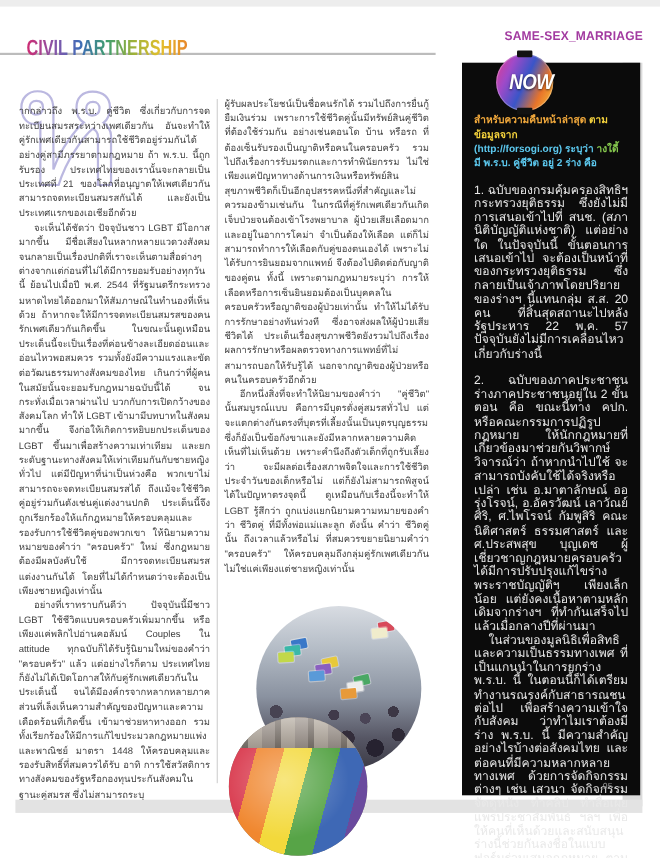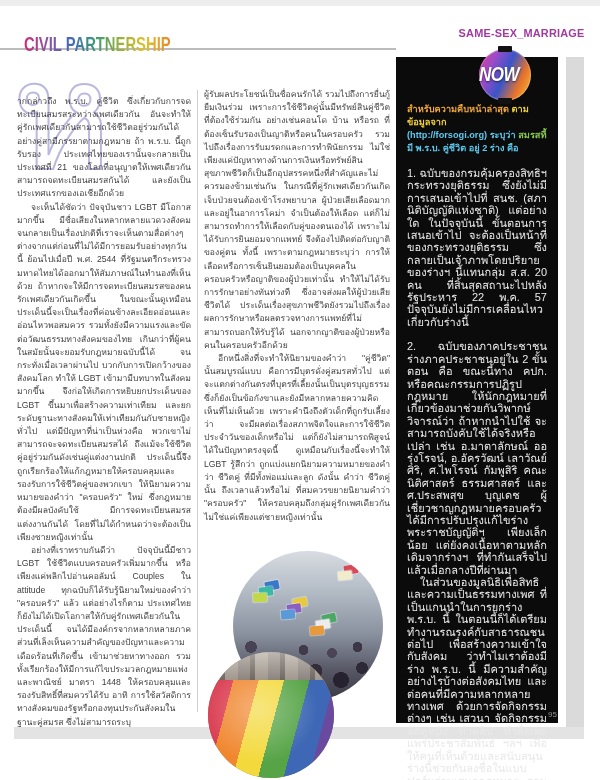--- a/index.html
+++ b/index.html
@@ -30,34 +30,33 @@
   }
   
   .col{position:absolute;z-index:1;color:#3d3d3d;font-size:8.6px;line-height:13.2px;text-align:justify;}
   #col0{left:17px;top:95px;width:174px;}
   #col1{left:204px;top:88px;width:186px;}
   .col p{margin:0;}
   .col p.ind{text-indent:14px;}
   .col-divider{position:absolute;left:197px;top:90px;width:1px;height:622px;background:#cfcfcf;z-index:1;}
   
   .sidebar{
-    position:absolute;left:396px;top:57px;width:162px;height:666px;z-index:2;
+    position:absolute;left:420px;top:57px;width:162px;height:666px;z-index:2;
     background:#0b0b0b;box-sizing:border-box;padding:46px 11px 10px 11px;
   }
   .sb-line{font-size:9.2px;font-weight:bold;line-height:13px;text-align:left;}
   .sb-p{margin:0;color:#e9e9e9;font-size:11px;line-height:12.4px;text-align:justify;}
   .sb-p.gap{margin-top:12px;}
   .sb-p.ind{text-indent:13px;}
   .sb-outro{margin-top:12px;}
   
   .now-badge{
     position:absolute;left:451px;top:49px;width:52px;height:52px;border-radius:50%;z-index:3;
-    display:flex;align-items:center;justify-content:flex-start;
+    display:flex;align-items:center;justify-content:flex-end;
     box-shadow:0 0 0 1px rgba(255,255,255,.25) inset;
-    margin-left:28px;
   }
   .now-badge .tab{position:absolute;left:50%;width:14px;height:6px;background:#121212;transform:translateX(-50%);border-radius:1px;}
   .now-badge .tab.t{top:-3px;} .now-badge .tab.b{bottom:-3px;}
   .now-label{
     font-size:17px;font-weight:bold;font-style:italic;color:#ffffff;letter-spacing:-.5px;
     text-shadow:0 1px 2px rgba(0,0,0,.65);transform:scaleY(1.15);
   }
   
   .edge-strip{position:absolute;left:566px;top:57px;width:18px;height:676px;background:#dadada;z-index:1;}
   
@@ -118,21 +117,21 @@
     </div>
   <div class="col-divider"></div>
   <div class="col" id="col1">
       <p class="">ผู้รับผลประโยชน์เป็นชื่อคนรักได้ รวมไปถึงการยื่นกู้ยืมเงินร่วม เพราะการใช้ชีวิตคู่นั้นมีทรัพย์สินคู่ชีวิตที่ต้องใช้ร่วมกัน อย่างเช่นคอนโด บ้าน หรือรถ ที่ต้องเซ็นรับรองเป็นญาติหรือคนในครอบครัว รวมไปถึงเรื่องการรับมรดกและการทำพินัยกรรม ไม่ใช่เพียงแค่ปัญหาทางด้านการเงินหรือทรัพย์สิน สุขภาพชีวิตก็เป็นอีกอุปสรรคหนึ่งที่สำคัญและไม่ควรมองข้ามเช่นกัน ในกรณีที่คู่รักเพศเดียวกันเกิดเจ็บป่วยจนต้องเข้าโรงพยาบาล ผู้ป่วยเสียเลือดมาก และอยู่ในอาการโคม่า จำเป็นต้องให้เลือด แต่ก็ไม่สามารถทำการให้เลือดกับคู่ของตนเองได้ เพราะไม่ได้รับการยินยอมจากแพทย์ จึงต้องไปติดต่อกับญาติของคู่ตน ทั้งนี้ เพราะตามกฎหมายระบุว่า การให้เลือดหรือการเซ็นยินยอมต้องเป็นบุคคลในครอบครัวหรือญาติของผู้ป่วยเท่านั้น ทำให้ไม่ได้รับการรักษาอย่างทันท่วงที ซึ่งอาจส่งผลให้ผู้ป่วยเสียชีวิตได้ ประเด็นเรื่องสุขภาพชีวิตยังรวมไปถึงเรื่องผลการรักษาหรือผลตรวจทางการแพทย์ที่ไม่สามารถบอกให้รับรู้ได้ นอกจากญาติของผู้ป่วยหรือคนในครอบครัวอีกด้วย</p>
       <p class="ind">อีกหนึ่งสิ่งที่จะทำให้นิยามของคำว่า "คู่ชีวิต" นั้นสมบูรณ์แบบ คือการมีบุตรดั่งคู่สมรสทั่วไป แต่จะแตกต่างกันตรงที่บุตรที่เลี้ยงนั้นเป็นบุตรบุญธรรม ซึ่งก็ยังเป็นข้อกังขาและยังมีหลากหลายความคิดเห็นที่ไม่เห็นด้วย เพราะคำนึงถึงตัวเด็กที่ถูกรับเลี้ยงว่า จะมีผลต่อเรื่องสภาพจิตใจและการใช้ชีวิตประจำวันของเด็กหรือไม่ แต่ก็ยังไม่สามารถพิสูจน์ได้ในปัญหาตรงจุดนี้ ดูเหมือนกับเรื่องนี้จะทำให้ LGBT รู้สึกว่า ถูกแบ่งแยกนิยามความหมายของคำว่า ชีวิตคู่ ที่มีทั้งพ่อแม่และลูก ดังนั้น คำว่า ชีวิตคู่นั้น ถึงเวลาแล้วหรือไม่ ที่สมควรขยายนิยามคำว่า "ครอบครัว" ให้ครอบคลุมถึงกลุ่มคู่รักเพศเดียวกัน ไม่ใช่แค่เพียงแต่ชายหญิงเท่านั้น</p>
     </div>
 
   <div class="sidebar">
     <div id="sb-intro">
         <div class="sb-line"><span style="color: rgb(242, 169, 60);">สำหรับความคืบหน้าล่าสุด </span><span style="color: rgb(243, 209, 60);">ตามข้อมูลจาก</span></div>
-        <div class="sb-line"><span style="color: rgb(92, 200, 238); margin-top: 17px;">(http://forsogi.org) ระบุว่า </span><span style="color: rgb(134, 201, 78);">สมรสที้</span></div>
+        <div class="sb-line"><span style="color: rgb(92, 200, 238); margin-top: 17px;">(http://forsogi.org) ระบุว่า </span><span style="color: rgb(134, 201, 78);">างใดี้</span></div>
         <div class="sb-line"><span style="color: rgb(92, 200, 238); text-align: right;">มี พ.ร.บ. คู่ชีวิต อยู่ 2 ร่าง คือ</span></div>
       </div>
     <div id="sb-body">
         <p class="sb-p gap">1. ฉบับของกรมคุ้มครองสิทธิฯ กระทรวงยุติธรรม ซึ่งยังไม่มีการเสนอเข้าไปที่ สนช. (สภานิติบัญญัติแห่งชาติ) แต่อย่างใด ในปัจจุบันนี้ ขั้นตอนการเสนอเข้าไป จะต้องเป็นหน้าที่ของกระทรวงยุติธรรม ซึ่งกลายเป็นเจ้าภาพโดยปริยายของร่างฯ นี้แทนกลุ่ม ส.ส. 20 คน ที่สิ้นสุดสถานะไปหลังรัฐประหาร 22 พ.ค. 57 ปัจจุบันยังไม่มีการเคลื่อนไหวเกี่ยวกับร่างนี้</p>
         <p class="sb-p gap">2. ฉบับของภาคประชาชน ร่างภาคประชาชนอยู่ใน 2 ขั้นตอน คือ ขณะนี้ทาง คปก. หรือคณะกรรมการปฏิรูปกฎหมาย ให้นักกฎหมายที่เกี่ยวข้องมาช่วยกันวิพากษ์วิจารณ์ว่า ถ้าหากนำไปใช้ จะสามารถบังคับใช้ได้จริงหรือเปล่า เช่น อ.มาตาลักษณ์ ออรุ่งโรจน์, อ.อัครวัฒน์ เลาวัณย์ศิริ, ศ.ไพโรจน์ กัมพูสิริ คณะนิติศาสตร์ ธรรมศาสตร์ และ ศ.ประสพสุข บุญเดช ผู้เชี่ยวชาญกฎหมายครอบครัว ได้มีการปรับปรุงแก้ไขร่างพระราชบัญญัติฯ เพียงเล็กน้อย แต่ยังคงเนื้อหาตามหลักเดิมจากร่างฯ ที่ทำกันเสร็จไปแล้วเมื่อกลางปีที่ผ่านมา</p>
         <p class="sb-p ind">ในส่วนของมูลนิธิเพื่อสิทธิและความเป็นธรรมทางเพศ ที่เป็นแกนนำในการยกร่าง พ.ร.บ. นี้ ในตอนนี้ก็ได้เตรียมทำงานรณรงค์กับสาธารณชนต่อไป เพื่อสร้างความเข้าใจกับสังคม ว่าทำไมเราต้องมีร่าง พ.ร.บ. นี้ มีความสำคัญอย่างไรบ้างต่อสังคมไทย และต่อคนที่มีความหลากหลายทางเพศ ด้วยการจัดกิจกรรมต่างๆ เช่น เสวนา จัดกิจกรรม จัดดูหนัง ทำคลิป ทำสื่อเผยแพร่ประชาสัมพันธ์ ฯลฯ เพื่อให้คนที่เห็นด้วยและสนับสนุนร่างนี้ช่วยกันลงชื่อในแบบฟอร์มร่วมเสนอกฎหมาย ตาม พ.ร.บ. เข้าชื่อเสนอกฎหมาย ซึ่งต้องใช้บัตรประชาชนด้วย ถึงจะสามารถเสนอกฎหมายได้ เพื่อเอาไว้รอยื่นกับสภา เมื่อมีการเลือกตั้งแล้ว ระหว่างนี้ก็ต้องรอกันต่อไป พร้อมๆ กับทำงานกับสาธารณชนเพื่อสร้างความเข้าใจต่อไป</p>
       </div>
     <div id="sb-outro" class="sb-outro">
         <div class="sb-line"><span style="color: rgb(243, 209, 60);">สรุสามารถพ้ว่า </span><span style="color: rgb(242, 169, 60); margin-top: 32px;">พ.ร.บ. คู่ชีวิต </span><span style="color: rgb(92, 200, 238);">ใน</span></div>
         <div class="sb-line"><span style="color: rgb(92, 200, 238);">ประเทศไทย ก็ยังต้องร้อง</span><span style="color: rgb(243, 209, 60);">มาตรา</span></div>

